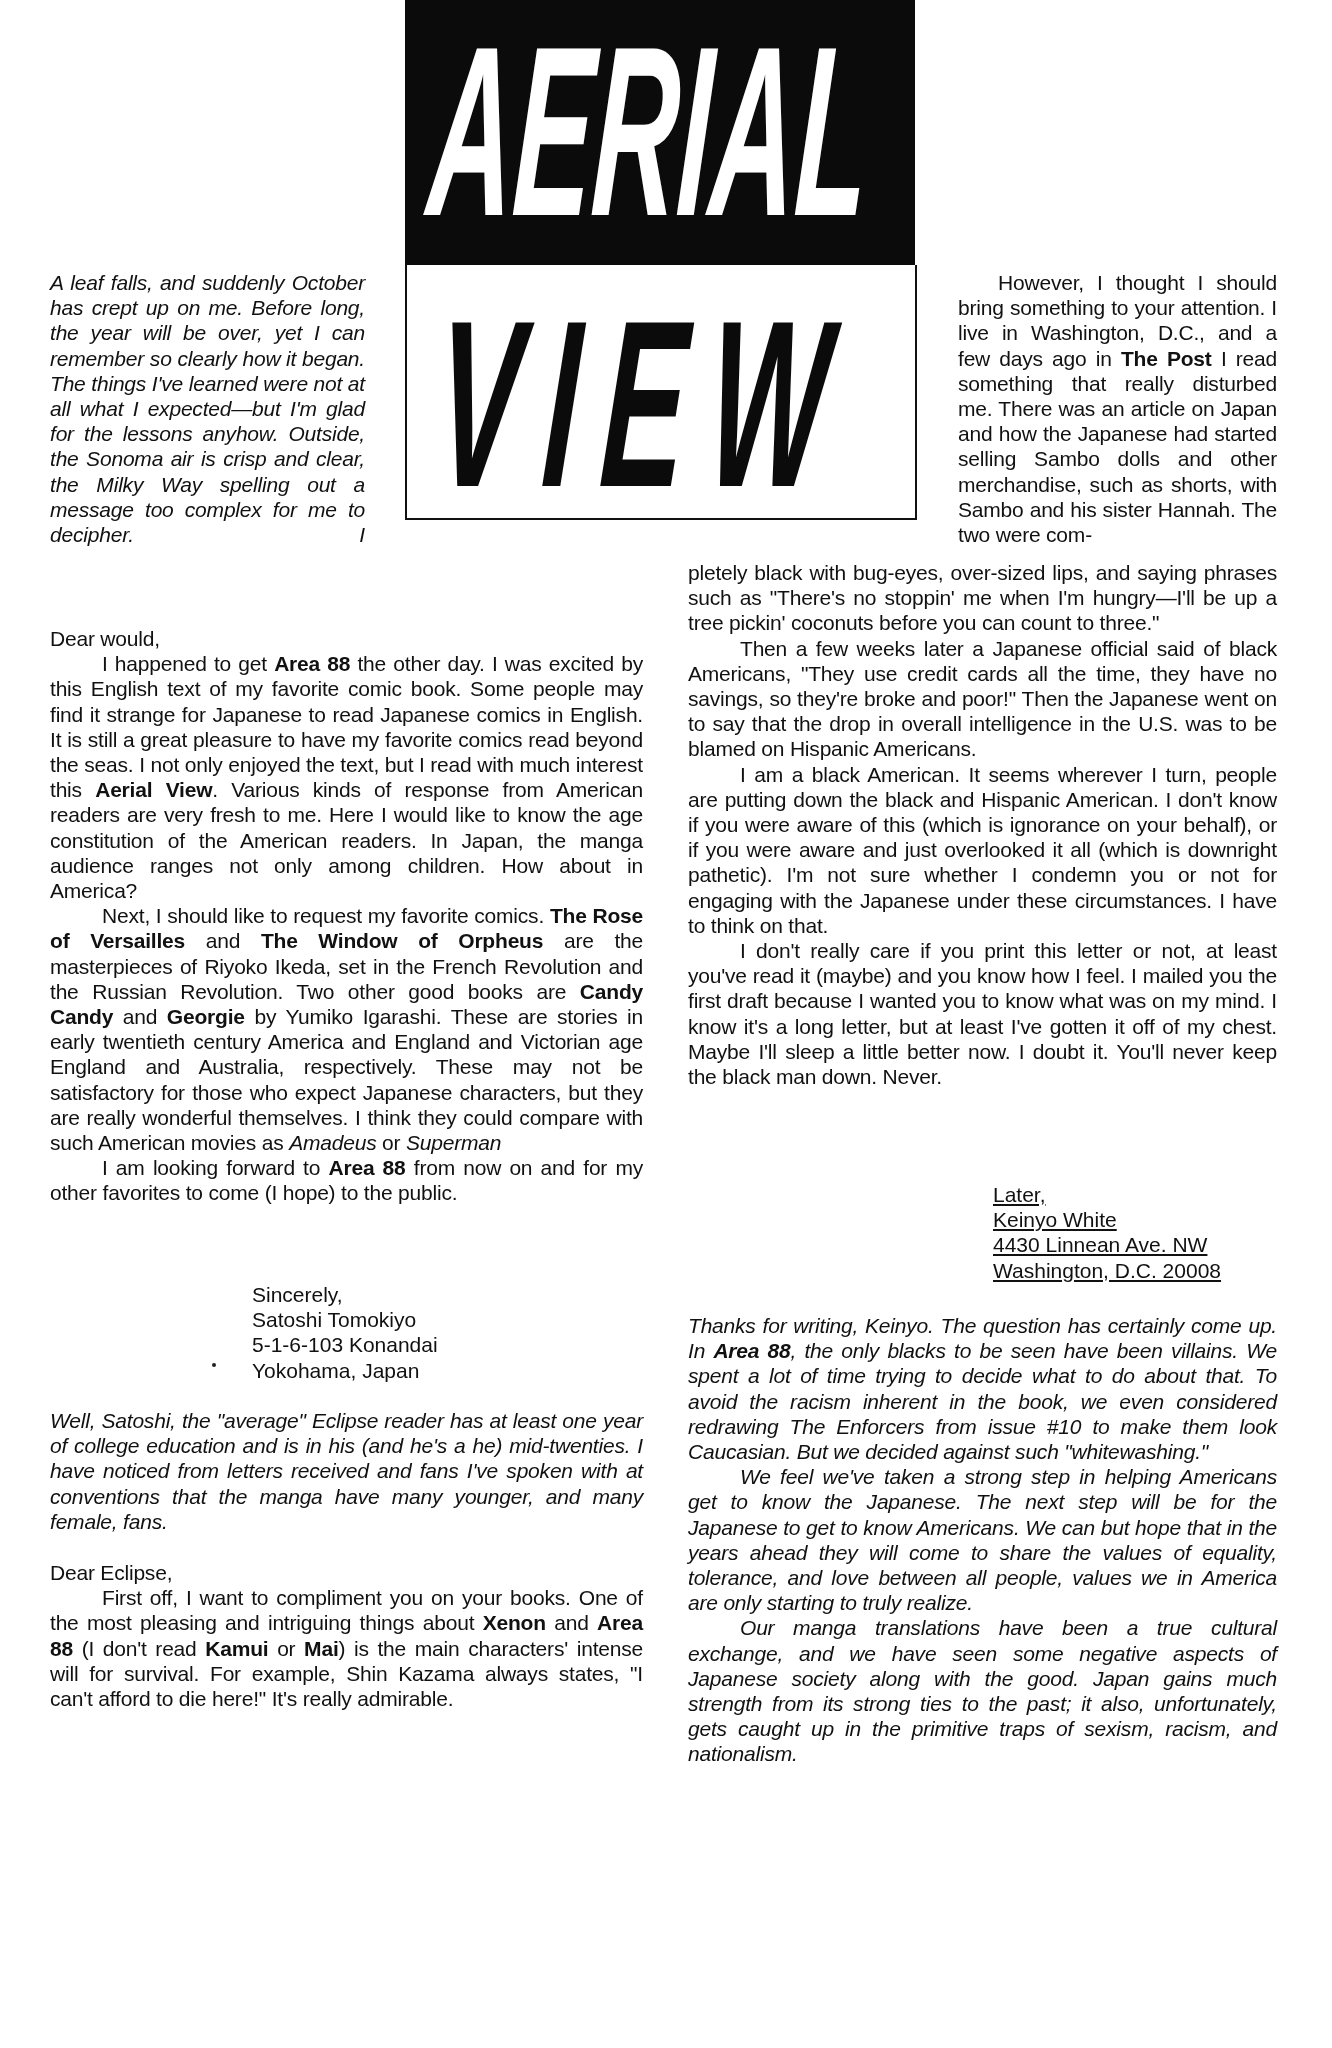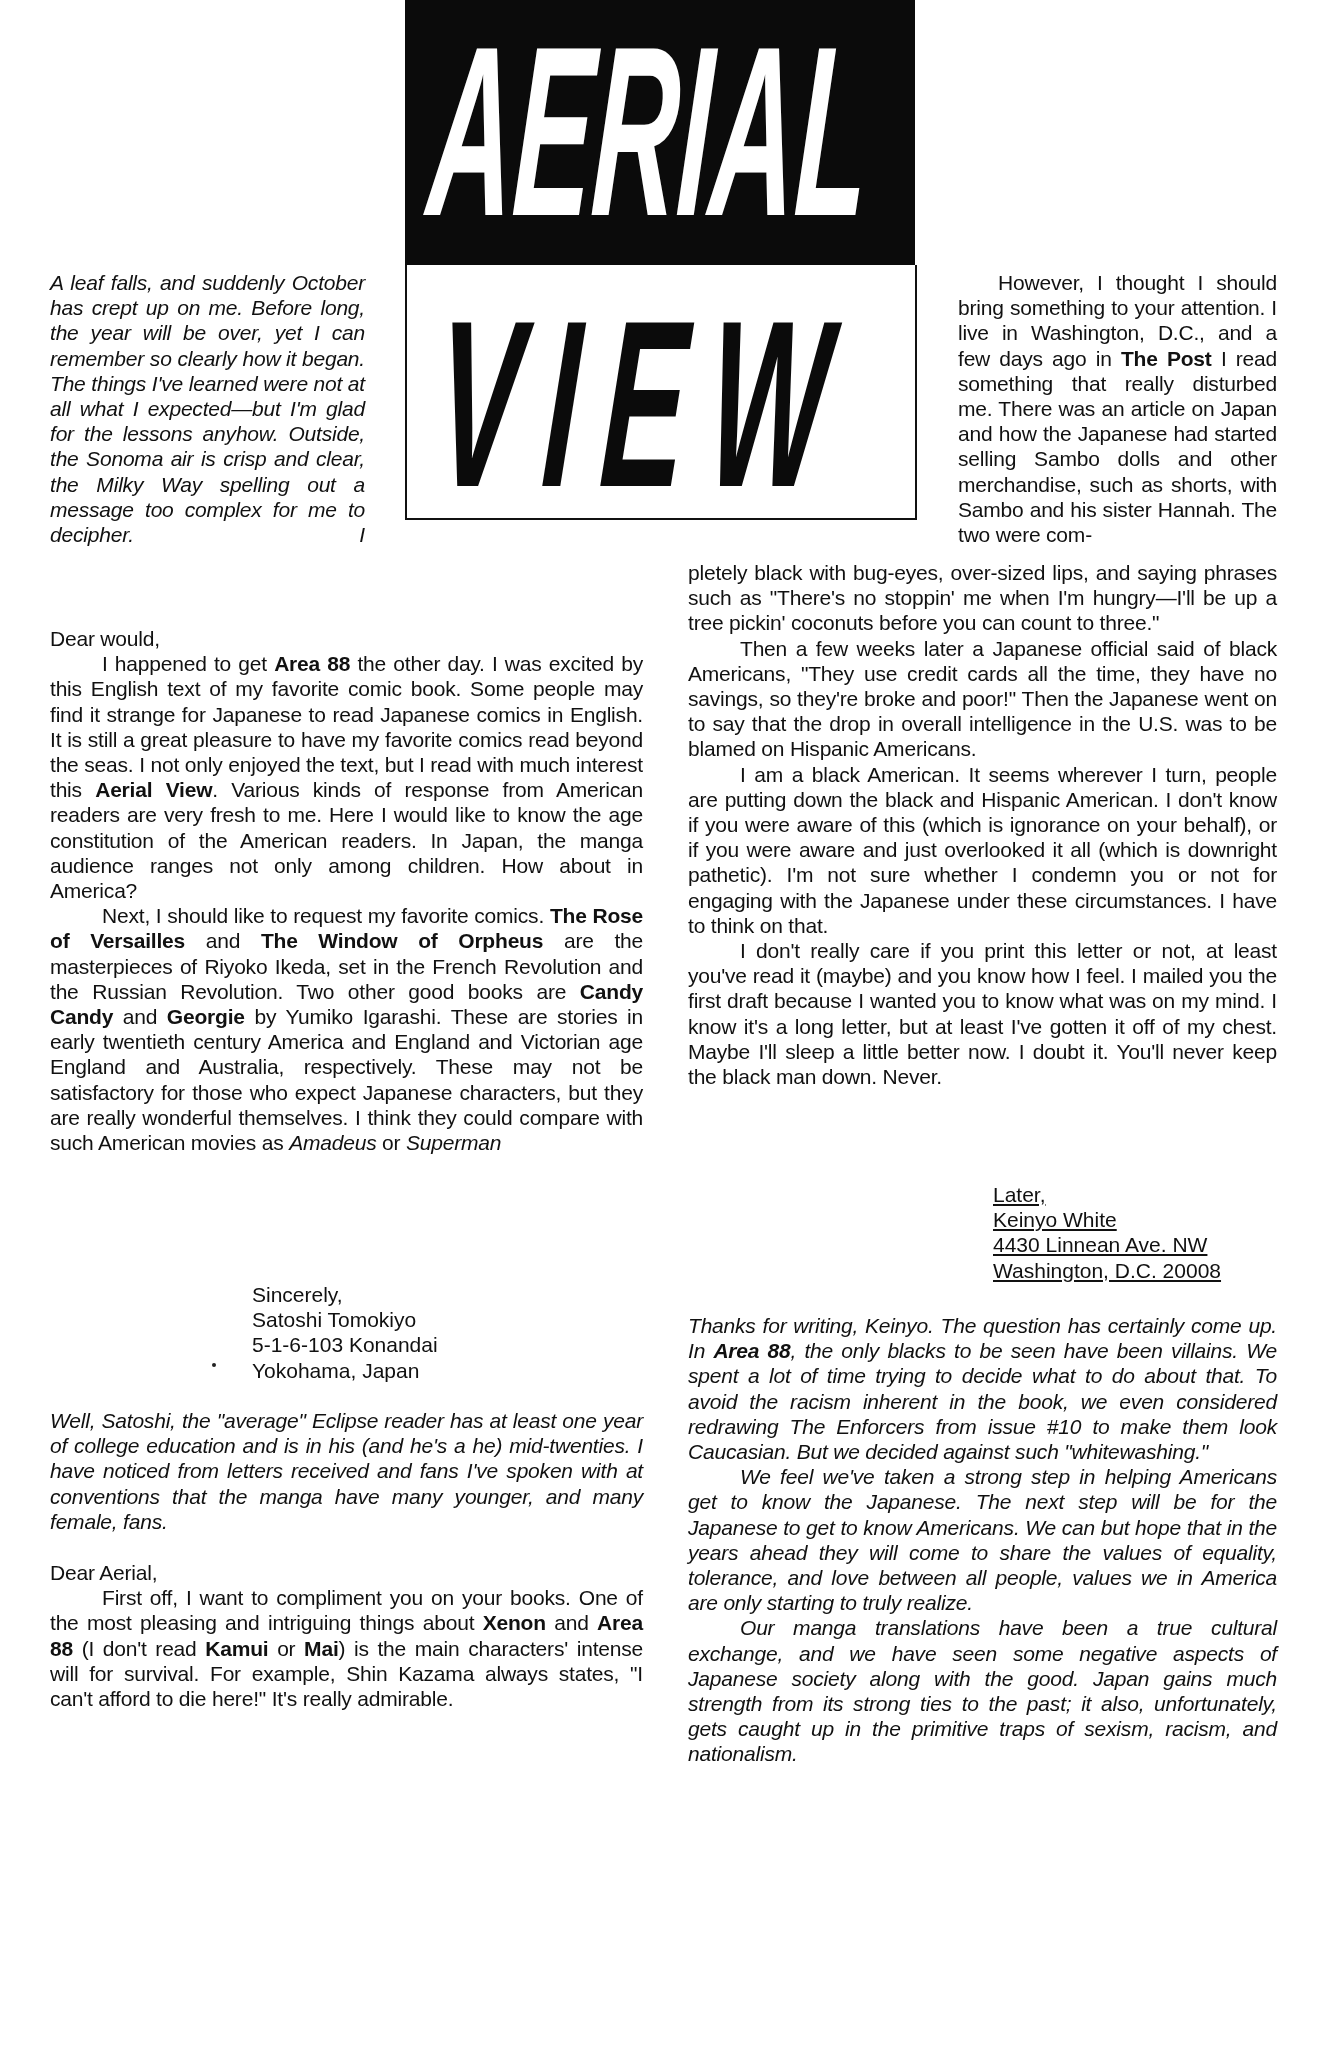--- a/index.html
+++ b/index.html
@@ -34,36 +34,37 @@
   </div>
 
   <div class="blk txt it" style="left:50px; top:270px; width:315px; text-align:justify;">
     <p class="noind" style="text-align-last:justify;">A leaf falls, and suddenly October has crept up on me. Before long, the year will be over, yet I can remember so clearly how it began.  The things I've learned were not at all what I expected—but I'm glad for the lessons anyhow. Outside, the Sonoma air is crisp and clear, the Milky Way spelling out a message too complex for me to decipher.  I</p>
   </div>
 
   <div class="blk txt" style="left:50px; top:626px; width:593px;">
     <p class="noind">Dear would,</p>
     <p class="para"><span>I happened to get </span><b>Area 88</b><span> the other day.  I was excited by this English text of my favorite comic book. Some people may find it strange for Japanese to read Japanese comics in English.  It is still a great pleasure to have my favorite comics read beyond the seas. I not only enjoyed the text, but I read with much interest this </span><b>Aerial View</b><span>.  Various kinds of response from American readers are very fresh to me.  Here I would like to know the age constitution of the American readers.  In Japan, the manga audience ranges not only among children.  How about in America?</span></p>
     <p class="para"><span>Next, I should like to request my favorite comics.  </span><b>The Rose of Versailles</b><span> and </span><b>The Window of Orpheus</b><span> are the masterpieces of Riyoko Ikeda, set in the French Revolution and the Russian Revolution.  Two other good books are </span><b>Candy Candy</b><span> and </span><b>Georgie</b><span> by Yumiko Igarashi.  These are stories in early twentieth century America and England and Victorian age England and Australia, respectively. These may not be satisfactory for those who expect Japanese characters, but they are really wonderful themselves.  I think they could compare with such American movies as </span><i>Amadeus</i><span> or </span><i>Superman</i></p>
+    <p class="para"><span>I am looking forward to </span><b>Area 88</b><span> from now on and for my other favorites to come (I hope) to the public.</span></p>
   </div>
 
   <div class="blk sig" style="left:252px; top:1282px;">
     <div>Sincerely,</div>
     <div>Satoshi Tomokiyo</div>
     <div>5-1-6-103 Konandai</div>
     <div>Yokohama, Japan</div>
   </div>
   <div class="dot" style="left:212px; top:1363px;"></div>
 
   <div class="blk txt it" style="left:50px; top:1408px; width:593px;">
     <p class="noind">Well, Satoshi, the "average" Eclipse reader has at least one year of college education and is in his (and he's a he) mid-twenties.  I have noticed from letters received and fans I've spoken with at conventions that the manga have many younger, and many female, fans.</p>
   </div>
 
   <div class="blk txt" style="left:50px; top:1560px; width:593px;">
-    <p class="noind">Dear Aerial,</p>
+    <p class="noind">Dear Eclipse,</p>
     <p class="para"><span>First off, I want to compliment you on your books.  One of the most pleasing and intriguing things about </span><b>Xenon</b><span> and </span><b>Area 88</b><span> (I don't read </span><b>Kamui</b><span> or </span><b>Mai</b><span>) is the main characters' intense will for survival.  For example, Shin Kazama always states, "I can't afford to die here!"  It's really admirable.</span></p>
   </div>
 
   <div class="blk txt" style="left:958px; top:270px; width:319px;">
     <p class="para" style="text-indent:40px;"><span>However, I thought I should bring something to your attention.  I live in Washington, D.C., and a few days ago in </span><b>The Post</b><span> I read something that really disturbed me.  There was an article on Japan and how the Japanese had started selling Sambo dolls and other merchandise, such as shorts, with Sambo and his sister Hannah.  The two were com-</span></p>
   </div>
 
   <div class="blk txt" style="left:688px; top:560px; width:589px;">
     <p class="noind">pletely black with bug-eyes, over-sized lips, and saying phrases such as "There's no stoppin' me when I'm hungry—I'll be up a tree pickin' coconuts before you can count to three."</p>
     <p class="para">Then a few weeks later a Japanese official said of black Americans, "They use credit cards all the time, they have no savings, so they're broke and poor!"  Then the Japanese went on to say that the drop in overall intelligence in the U.S. was to be blamed on Hispanic Americans.</p>

